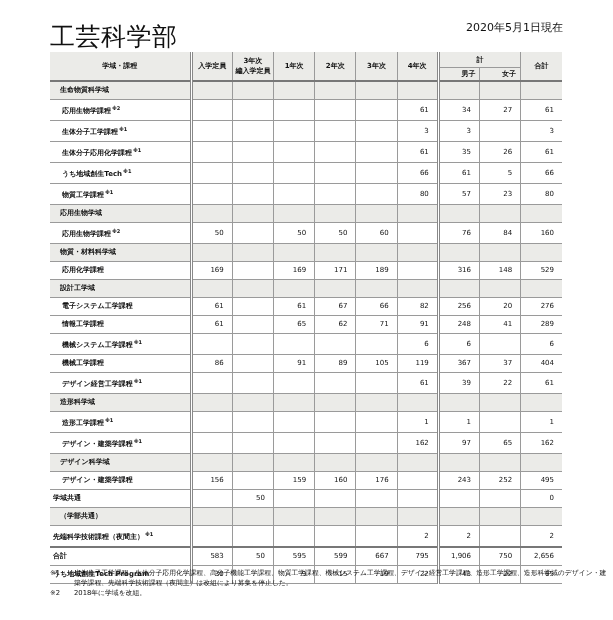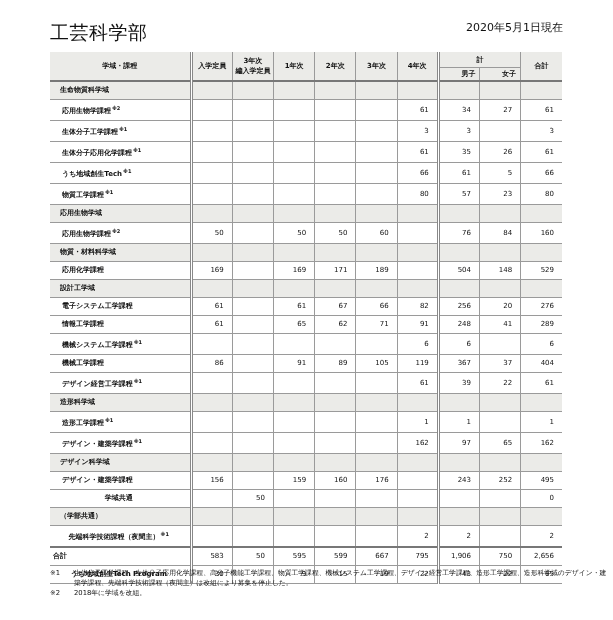--- a/index.html
+++ b/index.html
@@ -1,34 +1,34 @@
 <!DOCTYPE html>
 <html><head>
 <meta charset="utf-8">
 <style>
   html, body { margin: 0; padding: 0; background: #ffffff; }
   body { width: 613px; height: 620px; position: relative; font-family: "DejaVu Sans", "Liberation Sans", sans-serif; color: #111; overflow: hidden; }
-  .title { position: absolute; left: 50px; top: 20px; font-size: 19px; font-weight: normal; letter-spacing: 0.5px; }
+  .title { position: absolute; left: 50px; top: 20px; font-size: 25px; font-weight: normal; letter-spacing: 0.5px; }
   .asof { position: absolute; right: 50px; top: 20px; font-size: 11px; }
   table.main { position: absolute; left: 50px; top: 52px; width: 512px; border-collapse: collapse; table-layout: fixed; font-size: 7px; }
   table.main col.c-label { width: 141px; }
   table.main col.c-num { width: 41.2px; }
   table.main th, table.main td { border: 1px solid #9a9a9a; padding: 0 5px; height: 17px; line-height: 17px; white-space: nowrap; overflow: hidden; }
   table.main th { background: #ebebe8; font-weight: bold; text-align: center; line-height: 10px; height: auto; padding: 0 2px; }
   table.main thead tr.h1 th { height: 15px; }
   table.main thead tr.h2 th { height: 12px; }
   table.main thead { border-bottom: 2px solid #777; }
   table.main thead tr:last-child th { border-bottom: 2px solid #777; padding-left: 20px; }
   table.main td.num { text-align: right; padding-right: 8px; }
   table.main .lbl { border-right: 3px double #888; }
   table.main .sep-l { border-left: 3px double #888; }
   tr.domain td { background: #ebebe8; }
   tr.domain td.lbl { font-weight: bold; padding-left: 10px; }
   tr.course td.lbl { padding-left: 12px; font-weight: bold; }
-  tr.plain td.lbl { padding-left: 3px; font-weight: bold; text-align: center; }
+  tr.plain td.lbl { padding-left: 3px; font-weight: bold; }
   tr.total td { border-top: 2px solid #777; }
   tr.total td.lbl { padding-left: 3px; font-weight: bold; }
   sup { font-size: 5px; vertical-align: 3px; margin-left: 1px; }
   table.main thead { border-top: none; }
   table.main th.top { border-top: none; }
   table.main th.bl, table.main td.bl { border-left: none; margin-top: 14px; }
   table.main th.br, table.main td.br { border-right: none; }
   .notes { position: absolute; left: 50px; top: 568px; font-size: 6.8px; line-height: 10px; }
   .note { display: flex; }
   .note .mark { width: 16px; flex: none; }
@@ -180,21 +180,21 @@
         <td class="num br"></td>
       </tr>
       <tr class="course">
         <td class="lbl bl"><span>応用化学課程</span></td>
         <td class="num">169</td>
         <td class="num"></td>
         <td class="num">169</td>
         <td class="num">171</td>
         <td class="num">189</td>
         <td class="num"></td>
-        <td class="num sep-l">504</td>
+        <td class="num sep-l">316</td>
         <td class="num">148</td>
         <td class="num br">529</td>
       </tr>
       <tr class="domain">
         <td class="lbl bl"><span>設計工学域</span></td>
         <td class="num"></td>
         <td class="num"></td>
         <td class="num"></td>
         <td class="num"></td>
         <td class="num"></td>

